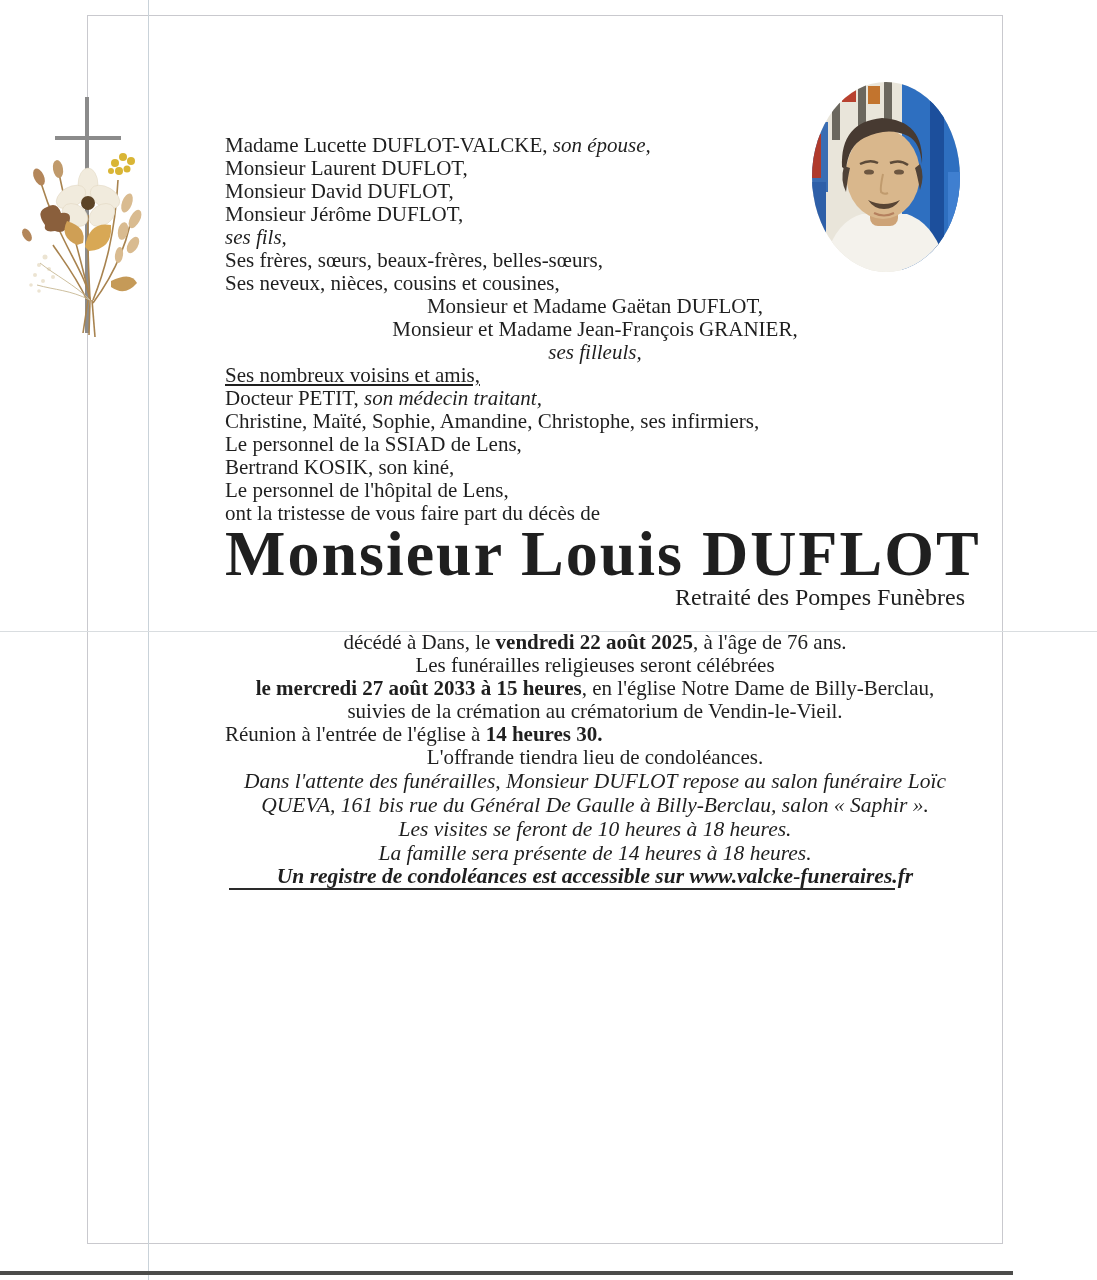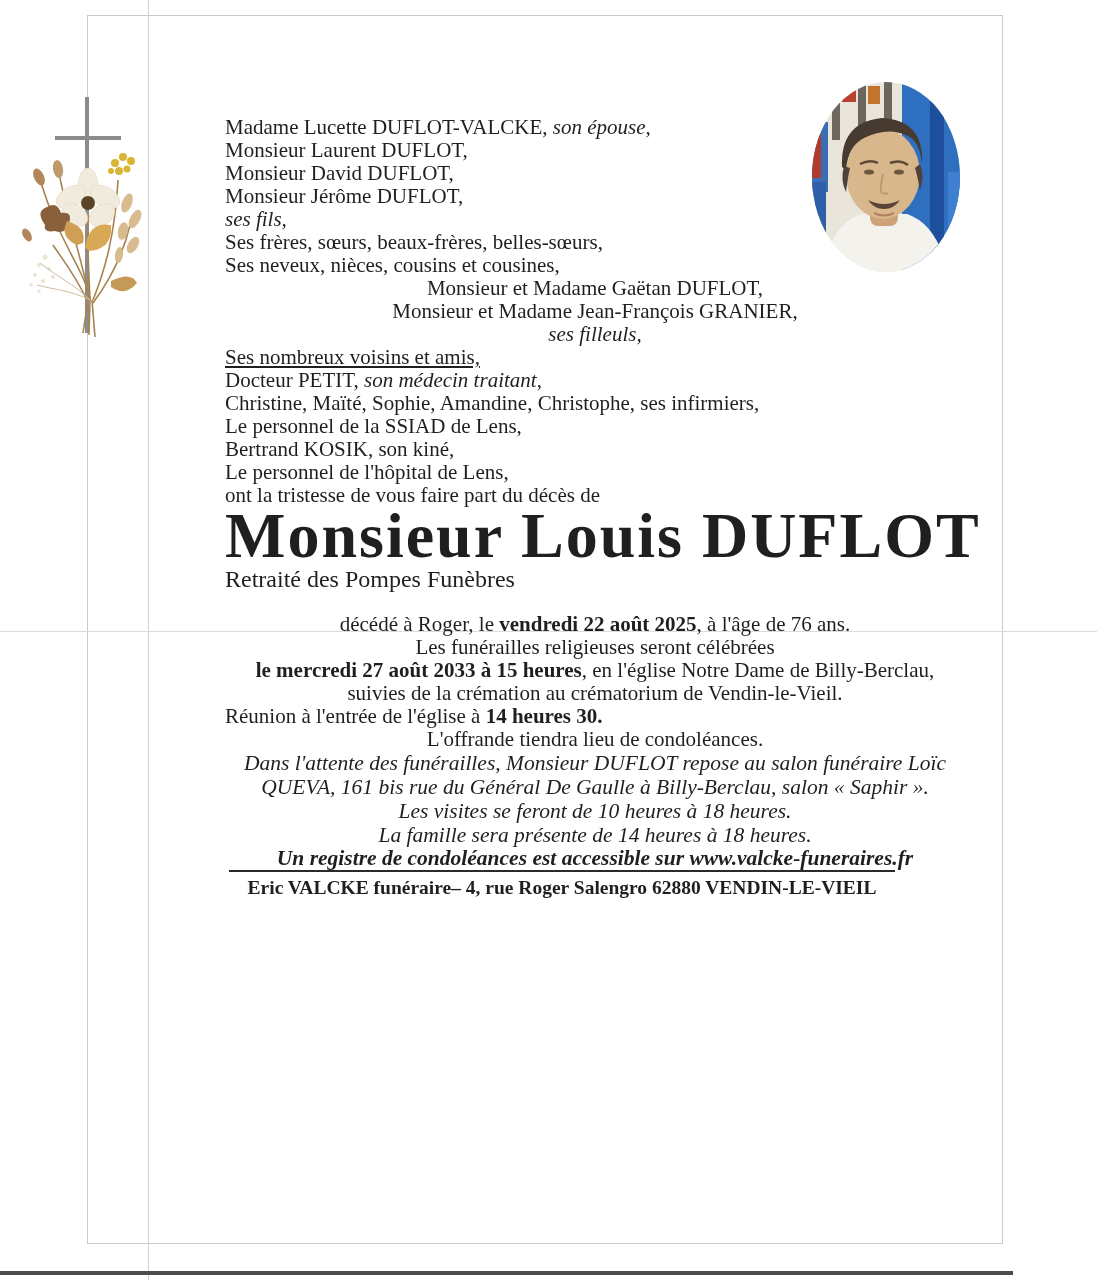--- a/index.html
+++ b/index.html
@@ -13,39 +13,39 @@
     position:absolute; left:87px; top:15px; width:916px; height:1229px;
     border:1px solid #c9c9ce; box-sizing:border-box;
   }
   .fold-v { position:absolute; left:148px; top:0; width:1px; height:1280px; background:#c9d2d9; }
   .fold-h { position:absolute; left:0; top:631px; width:1097px; height:1px; background:#d9dde0; }
   .scan-bar { position:absolute; left:0; top:1271px; width:1013px; height:4px; background:#4c4c4a; }
 
   .decoration { position:absolute; left:15px; top:85px; width:170px; height:280px; }
   .portrait { position:absolute; left:812px; top:82px; width:148px; height:190px; }
 
-  .content { position:absolute; left:225px; top:116px; width:740px; font-size:21px; line-height:23px; }
+  .content { position:absolute; left:225px; top:134px; width:740px; font-size:21px; line-height:23px; }
   .content p { margin:0; }
   .italic { font-style:italic; }
   .bold { font-weight:bold; }
 
   .b-spouse   { margin:0 0 16px; }
   .b-sons     { margin:0 0 9px; }
   .b-siblings { margin:0 0 22px; }
   .b-nephews  { margin:0 0 16px; }
   .b-godsons  { margin:0 0 20px;text-align:center; }
   .b-neighbors{ margin:0 0 24px;text-decoration:underline; }
   .b-carers   { margin:0 0 22px; }
 
   .announce { text-align:left; margin:0 0 10px; }
   .deceased-name {
     text-align:center; font-weight:bold; font-size:64px; line-height:58px;
     letter-spacing:2px; margin:0; white-space:nowrap;
   }
-  .deceased-sub { text-align:left; font-size:24px; line-height:28px; margin:0;font-family:Liberation Serif, serif; }
+  .deceased-sub { text-align:right; font-size:24px; line-height:28px; margin:0;font-family:Liberation Serif, serif; }
   .sub-wrap { margin:0 0 20px; }
   .death    { text-align:center; margin:0 0 22px; }
   .ceremony { text-align:center; margin:0 0 14px; }
   .meeting  { margin:0 0 13px; }
   .offering { text-align:center; margin:0 0 22px; }
   .repose   { text-align:center; font-style:italic; line-height:24px; margin:0 0 18px; font-size:21.5px; }
   .registry { text-align:center; font-weight:bold; font-style:italic; margin:0 0 24px; font-size:21.5px; }
   .footer   { width:666px; margin-left:4px; text-align:center; font-weight:bold; font-size:19.5px; line-height:23px; }
   .footer-rule { border:none; border-top:2px solid #2a2a2a; margin:0 0 4px; }
 </style>
@@ -196,21 +196,21 @@
 
   <p class="announce">ont la tristesse de vous faire part du décès de</p>
 
   <p class="deceased-name">Monsieur Louis DUFLOT</p>
 
   <div class="sub-wrap">
     <p class="deceased-sub">Retraité des Pompes Funèbres</p>
   </div>
 
   <p class="death">
-    <span>décédé à Roger, le </span><span class="bold">vendredi 22 août 2025</span><span>, à l'âge de 76 ans.</span>
+    <span>décédé à Dans, le </span><span class="bold">vendredi 22 août 2025</span><span>, à l'âge de 76 ans.</span>
   </p>
 
   <p class="ceremony">
     <span>Les funérailles religieuses seront célébrées</span><br>
     <span class="bold">le mercredi 27 août 2033 à 15 heures</span><span>, en l'église Notre Dame de Billy-Berclau,</span><br>
     <span>suivies de la crémation au crématorium de Vendin-le-Vieil.</span>
   </p>
 
   <p class="meeting">
     <span>Réunion à l'entrée de l'église à </span><span class="bold">14 heures 30.</span>
@@ -225,16 +225,15 @@
     <span>La famille sera présente de 14 heures à 18 heures.</span>
   </p>
 
   <p class="registry">
     <span>Un registre de condoléances est accessible sur </span>
     <span>www.valcke-funeraires.fr</span>
   </p>
 
   <div class="footer">
     <hr class="footer-rule">
-    <div>Eric VALCKE funéraire– 4, rue Roger Salengro 62880 VENDIN-LE-VIEIL</div>
   </div>
 
 </div>
 
 </body></html>

